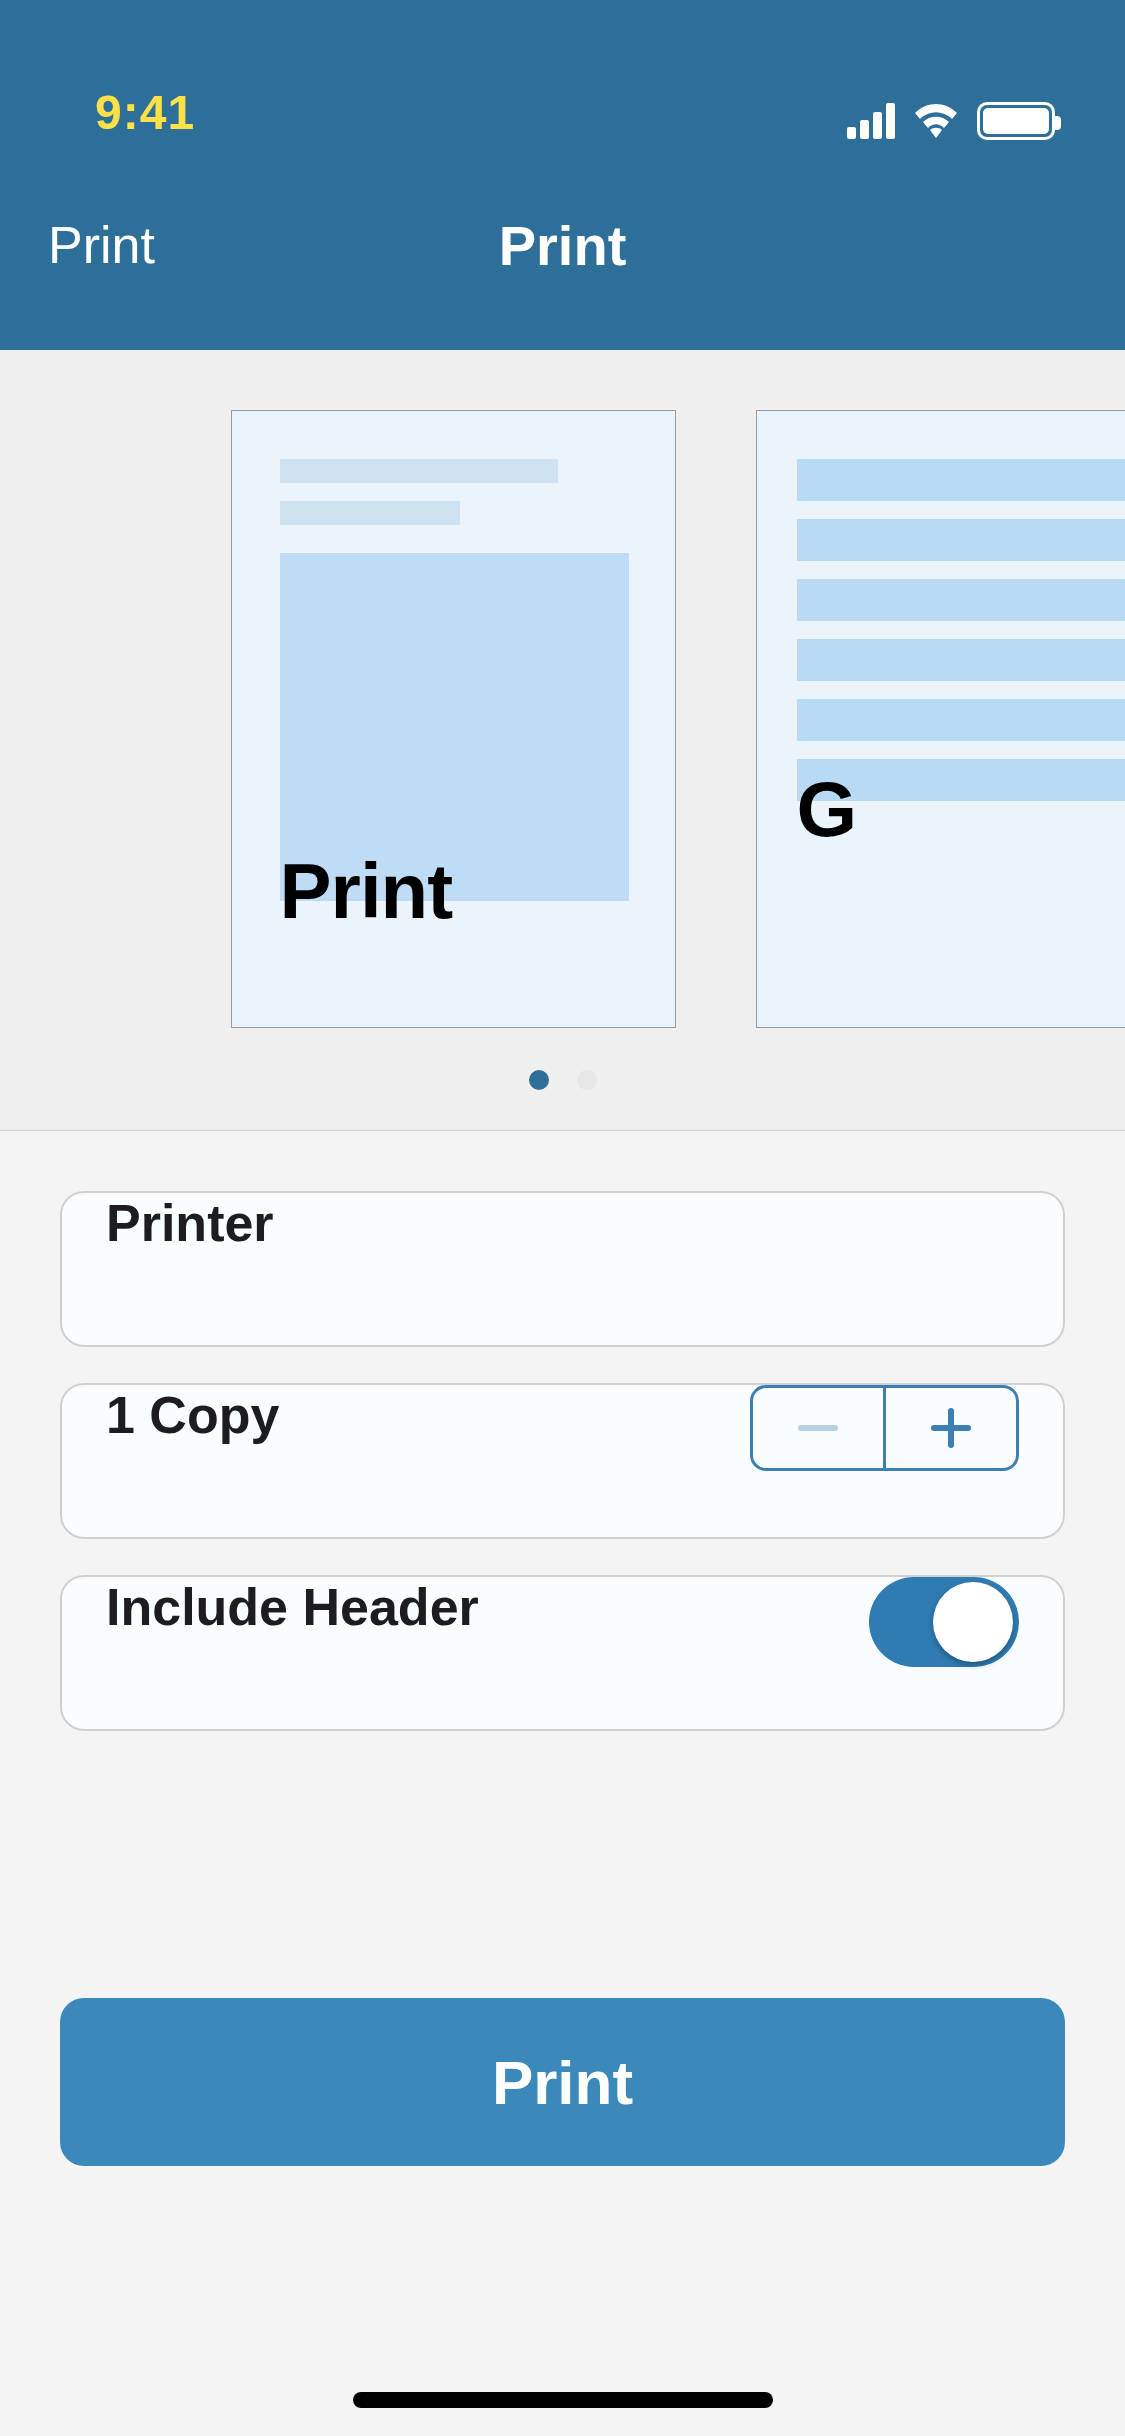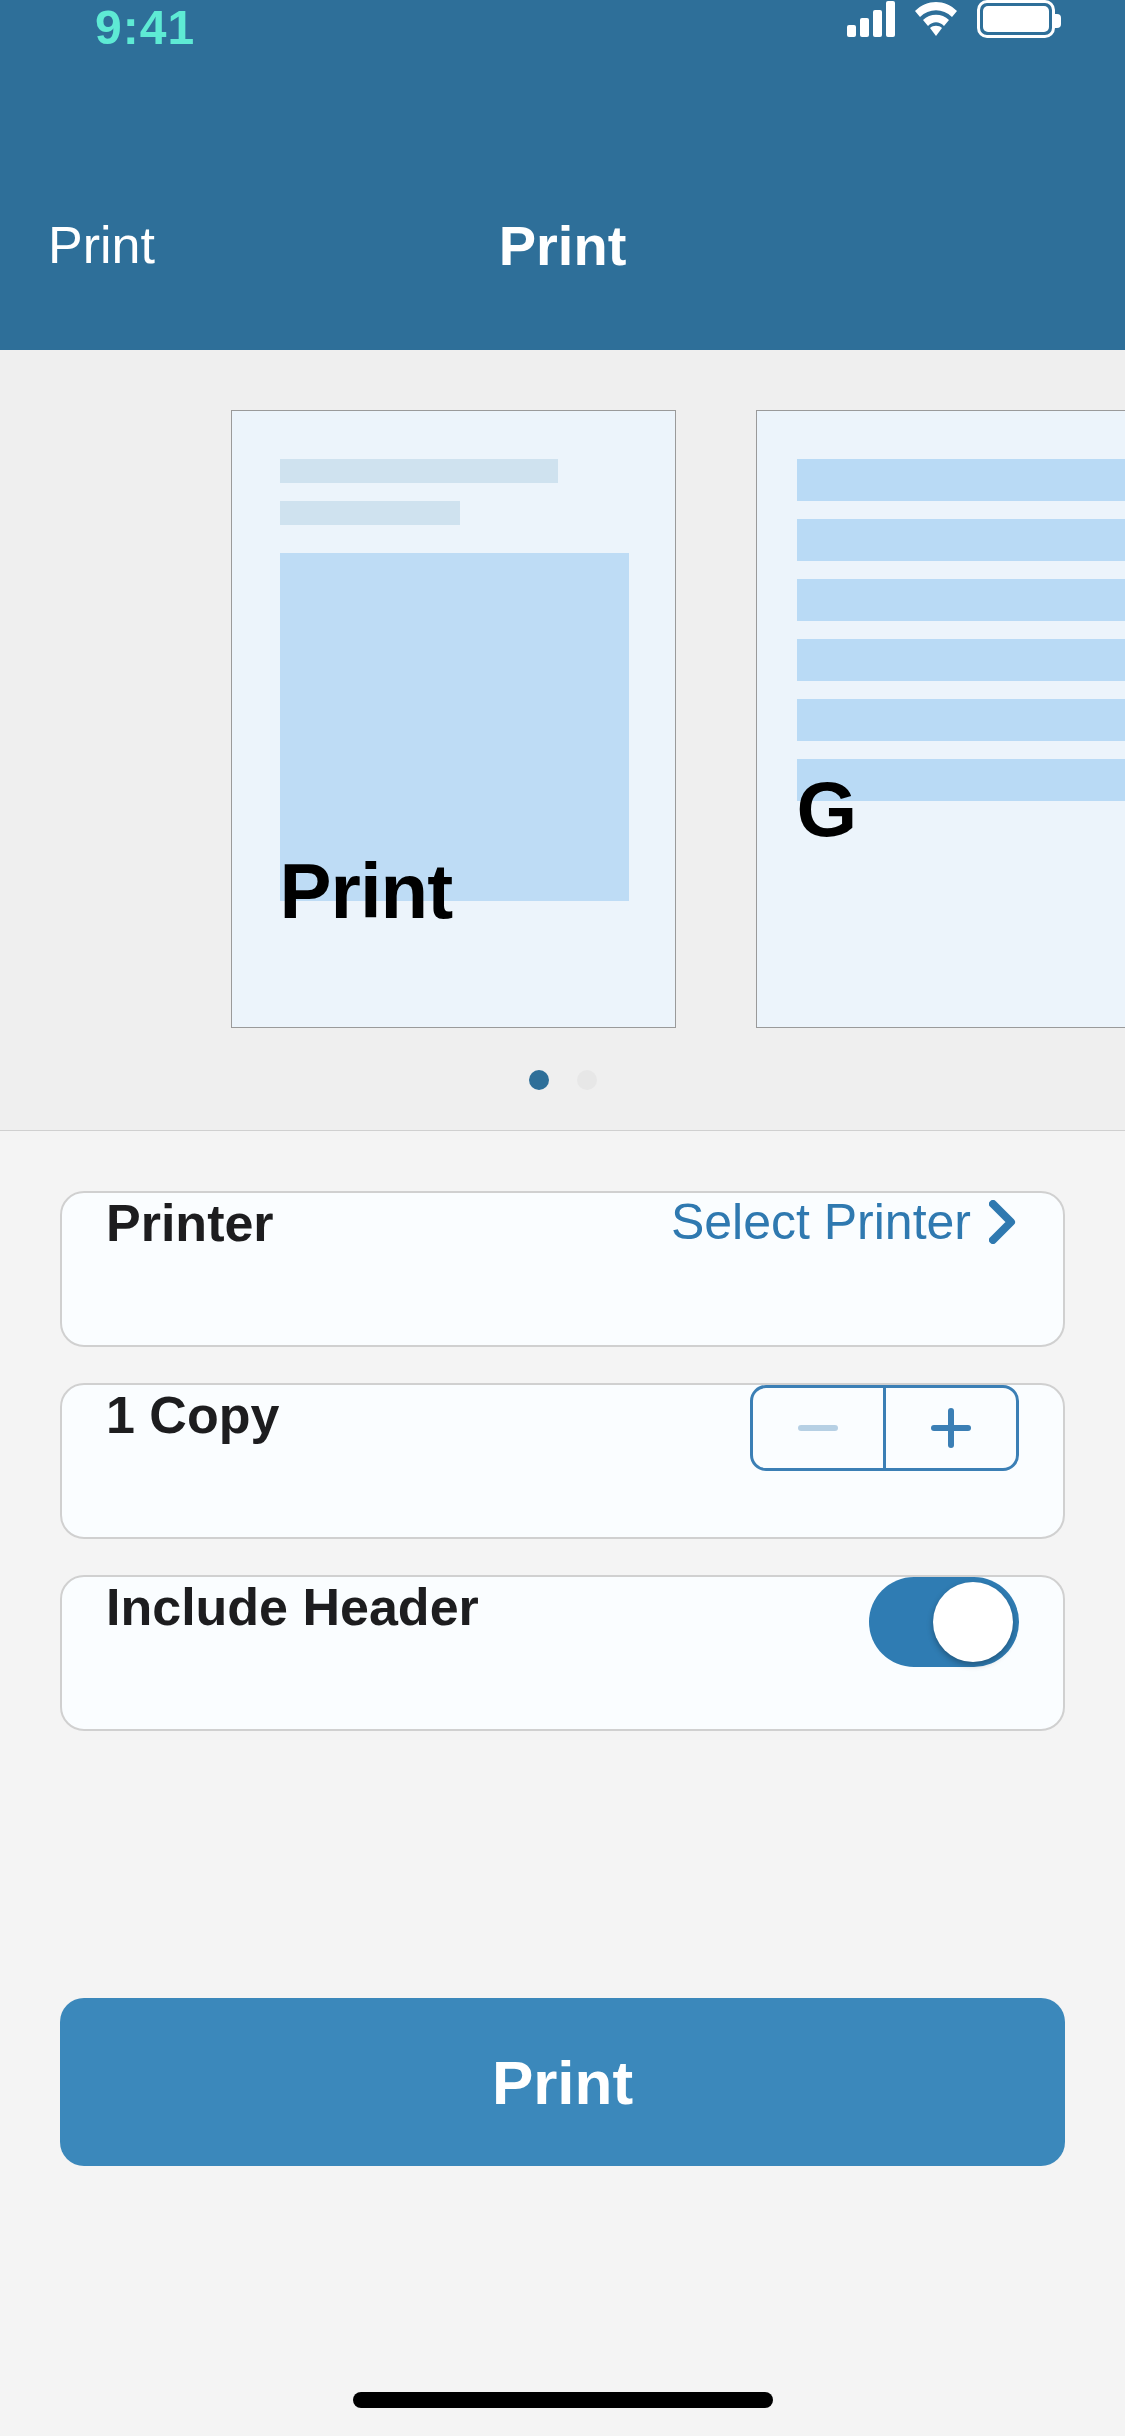--- a/index.html
+++ b/index.html
@@ -1,20 +1,20 @@
 <!DOCTYPE html>
 <html><head>
   <meta charset="utf-8">
   <style>
     * { box-sizing: border-box; margin: 0; padding: 0; }
     html, body { width: 1125px; height: 2436px; font-family: -apple-system, "Helvetica Neue", Arial, sans-serif; }
     body { background:#f4f4f4; display:flex; flex-direction:column; overflow:hidden; }
 
     
-    .status-bar { height:140px; background:#2e6f99; color:#5eead4; display:flex; align-items:flex-start; justify-content:space-between; padding:0 70px 0 95px; }
+    .status-bar { height:140px; background:#2e6f99; color:#fde047; display:flex; align-items:flex-end; justify-content:space-between; padding:0 70px 0 95px; }
     .status-time { font-size:48px; font-weight:600; letter-spacing:1px; }
     .status-icons { display:flex; align-items:center; gap:16px; }
 
     .cellular { display:flex; align-items:flex-end; gap:4px; height:36px; }
     .cellular span { width:9px; background:#fff; border-radius:2px; }
     .cellular span:nth-child(1){height:12px}
     .cellular span:nth-child(2){height:19px}
     .cellular span:nth-child(3){height:27px}
     .cellular span:nth-child(4){height:36px}
 
@@ -119,26 +119,20 @@
   <div class="pager">
     <div class="pager-dot active"></div>
     <div class="pager-dot"></div>
   </div>
 </div>
 
 <div class="settings-area">
 
   <div class="cell">
     <div class="cell-label">Printer</div>
-    <div class="cell-value">
-      <span>Select Printer</span>
-      <svg class="chevron" width="30" height="44" viewBox="0 0 30 44">
-        <path d="M4 4 L22 22 L4 40" stroke="#2f79b0" stroke-width="8" fill="none" stroke-linecap="round" stroke-linejoin="round"></path>
-      </svg>
-    </div>
   </div>
 
   <div class="cell">
     <div class="cell-label">1 Copy</div>
     <div class="stepper">
       <button class="stepper-minus">
         <svg width="40" height="6" viewBox="0 0 40 6">
             <rect width="40" height="6" rx="3" fill="#3b7fb5"></rect>
           </svg>
       </button>

